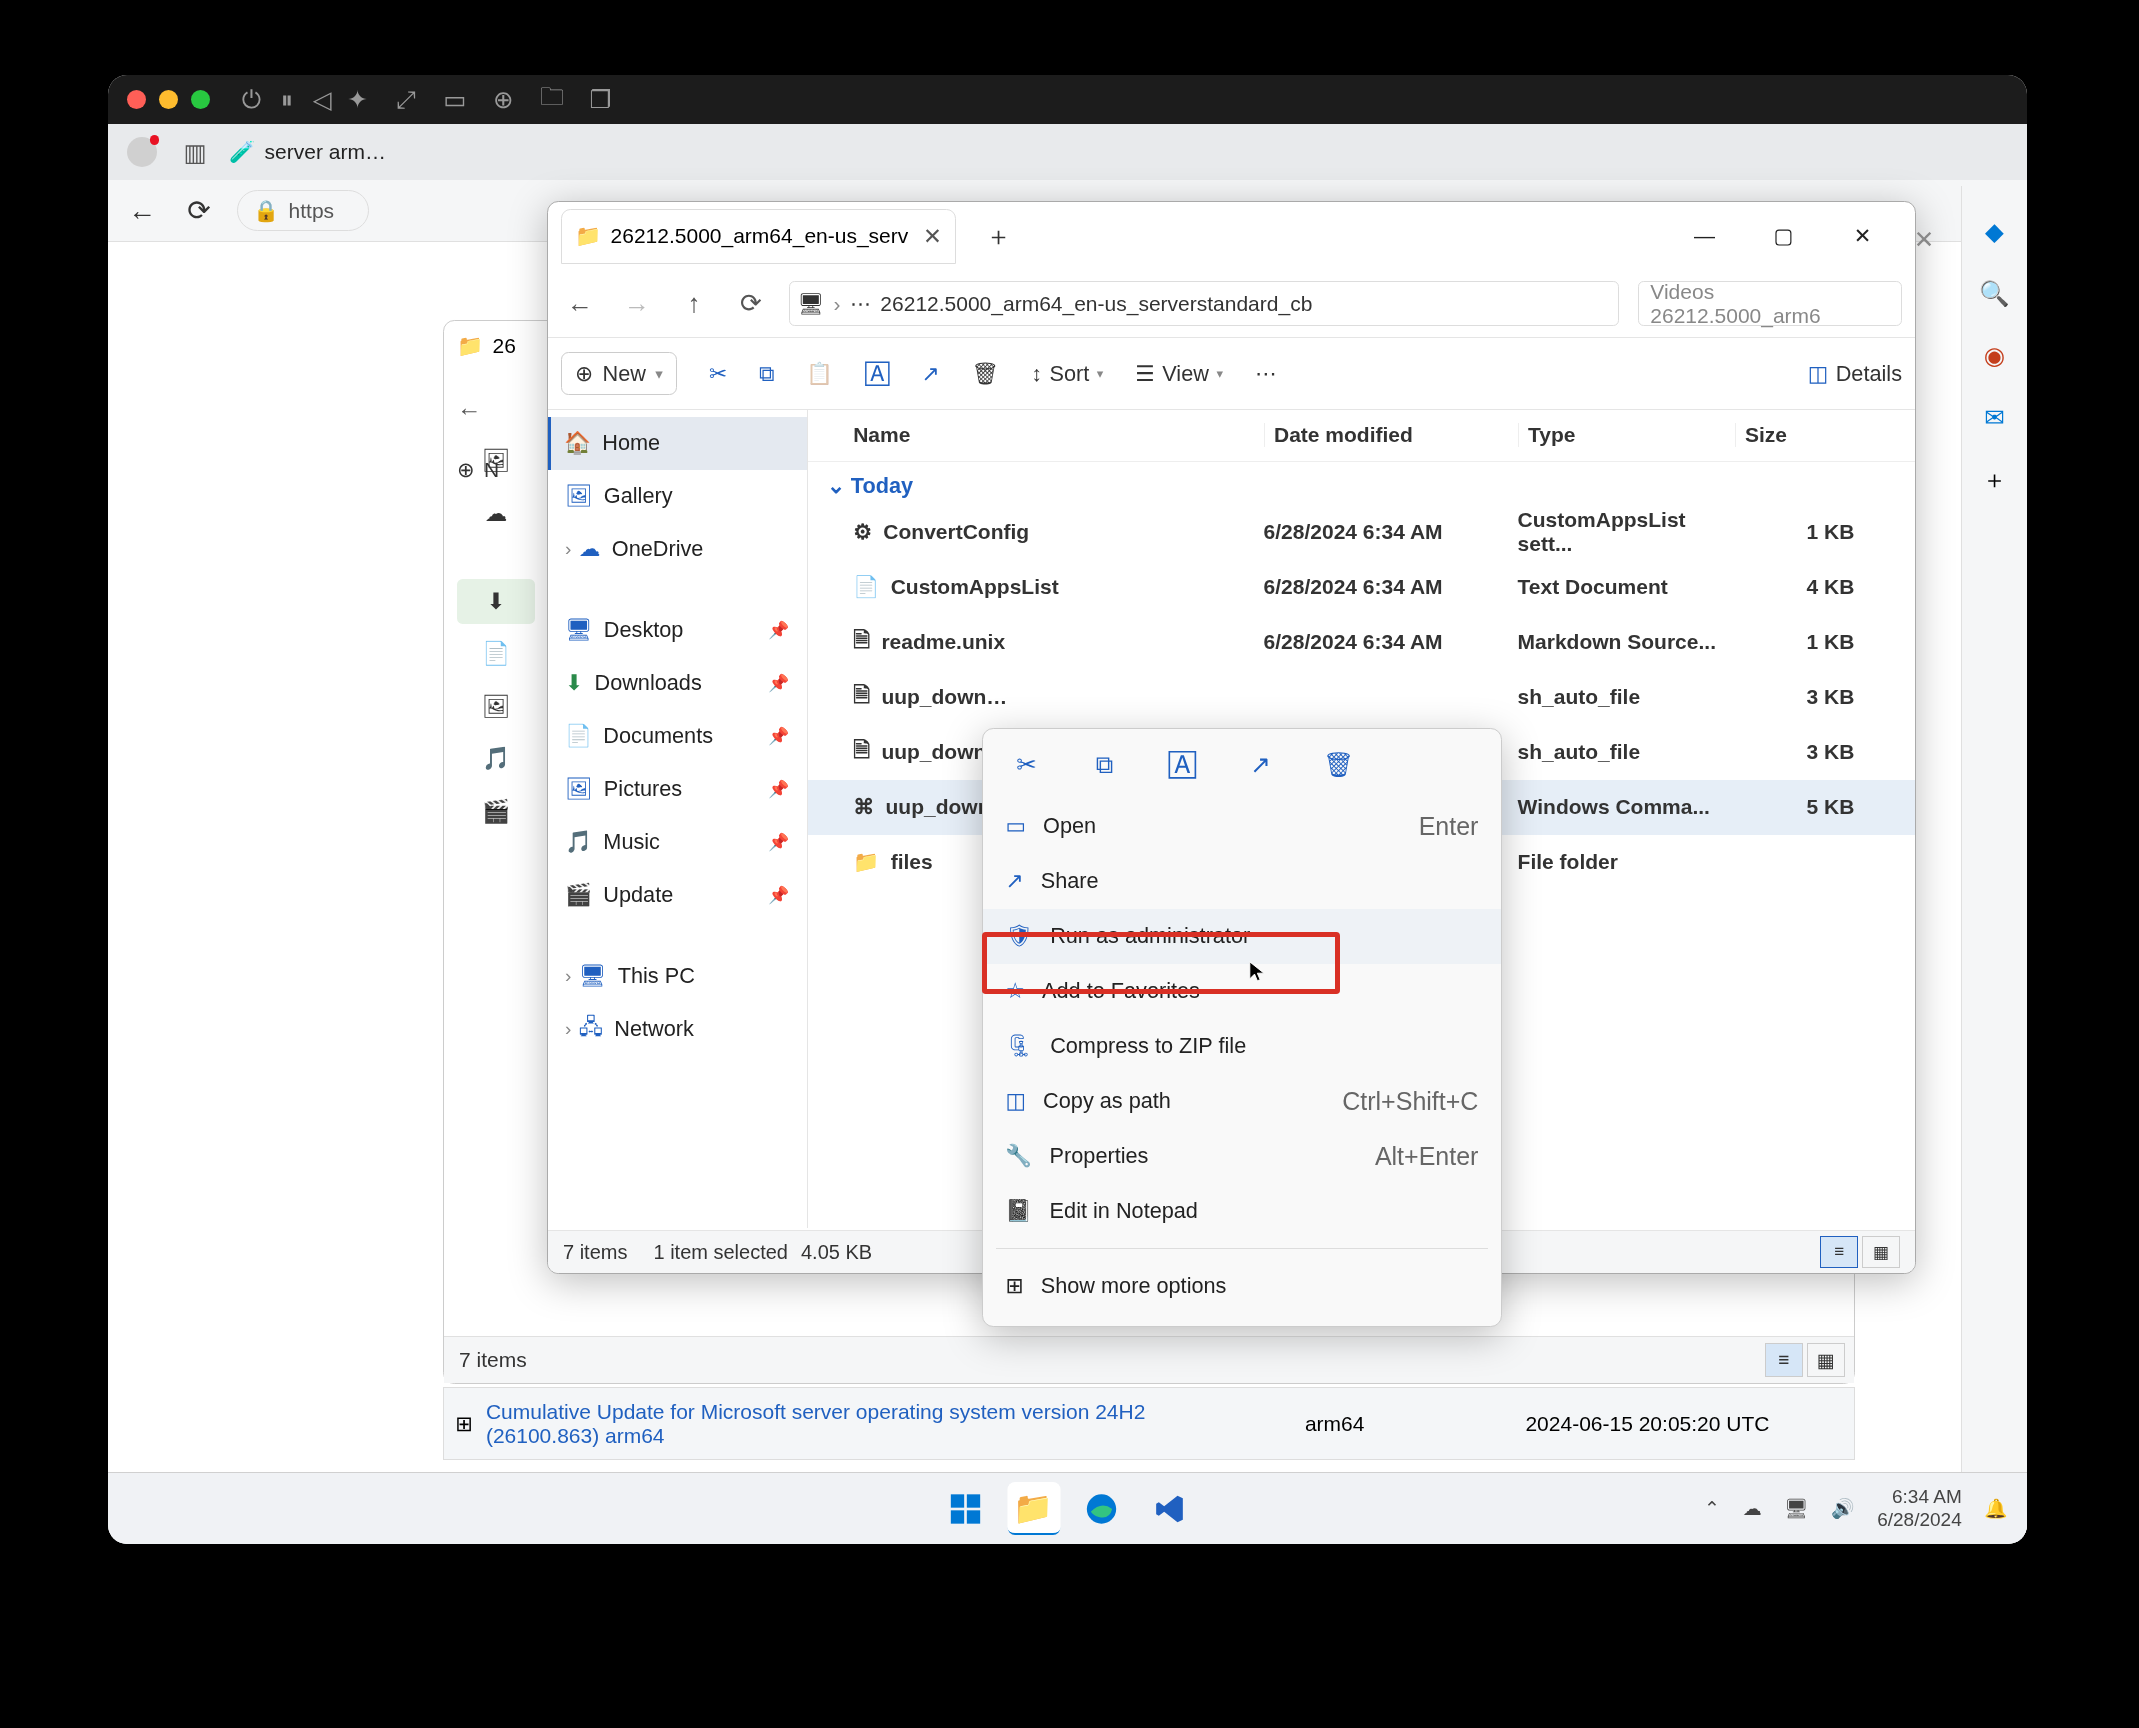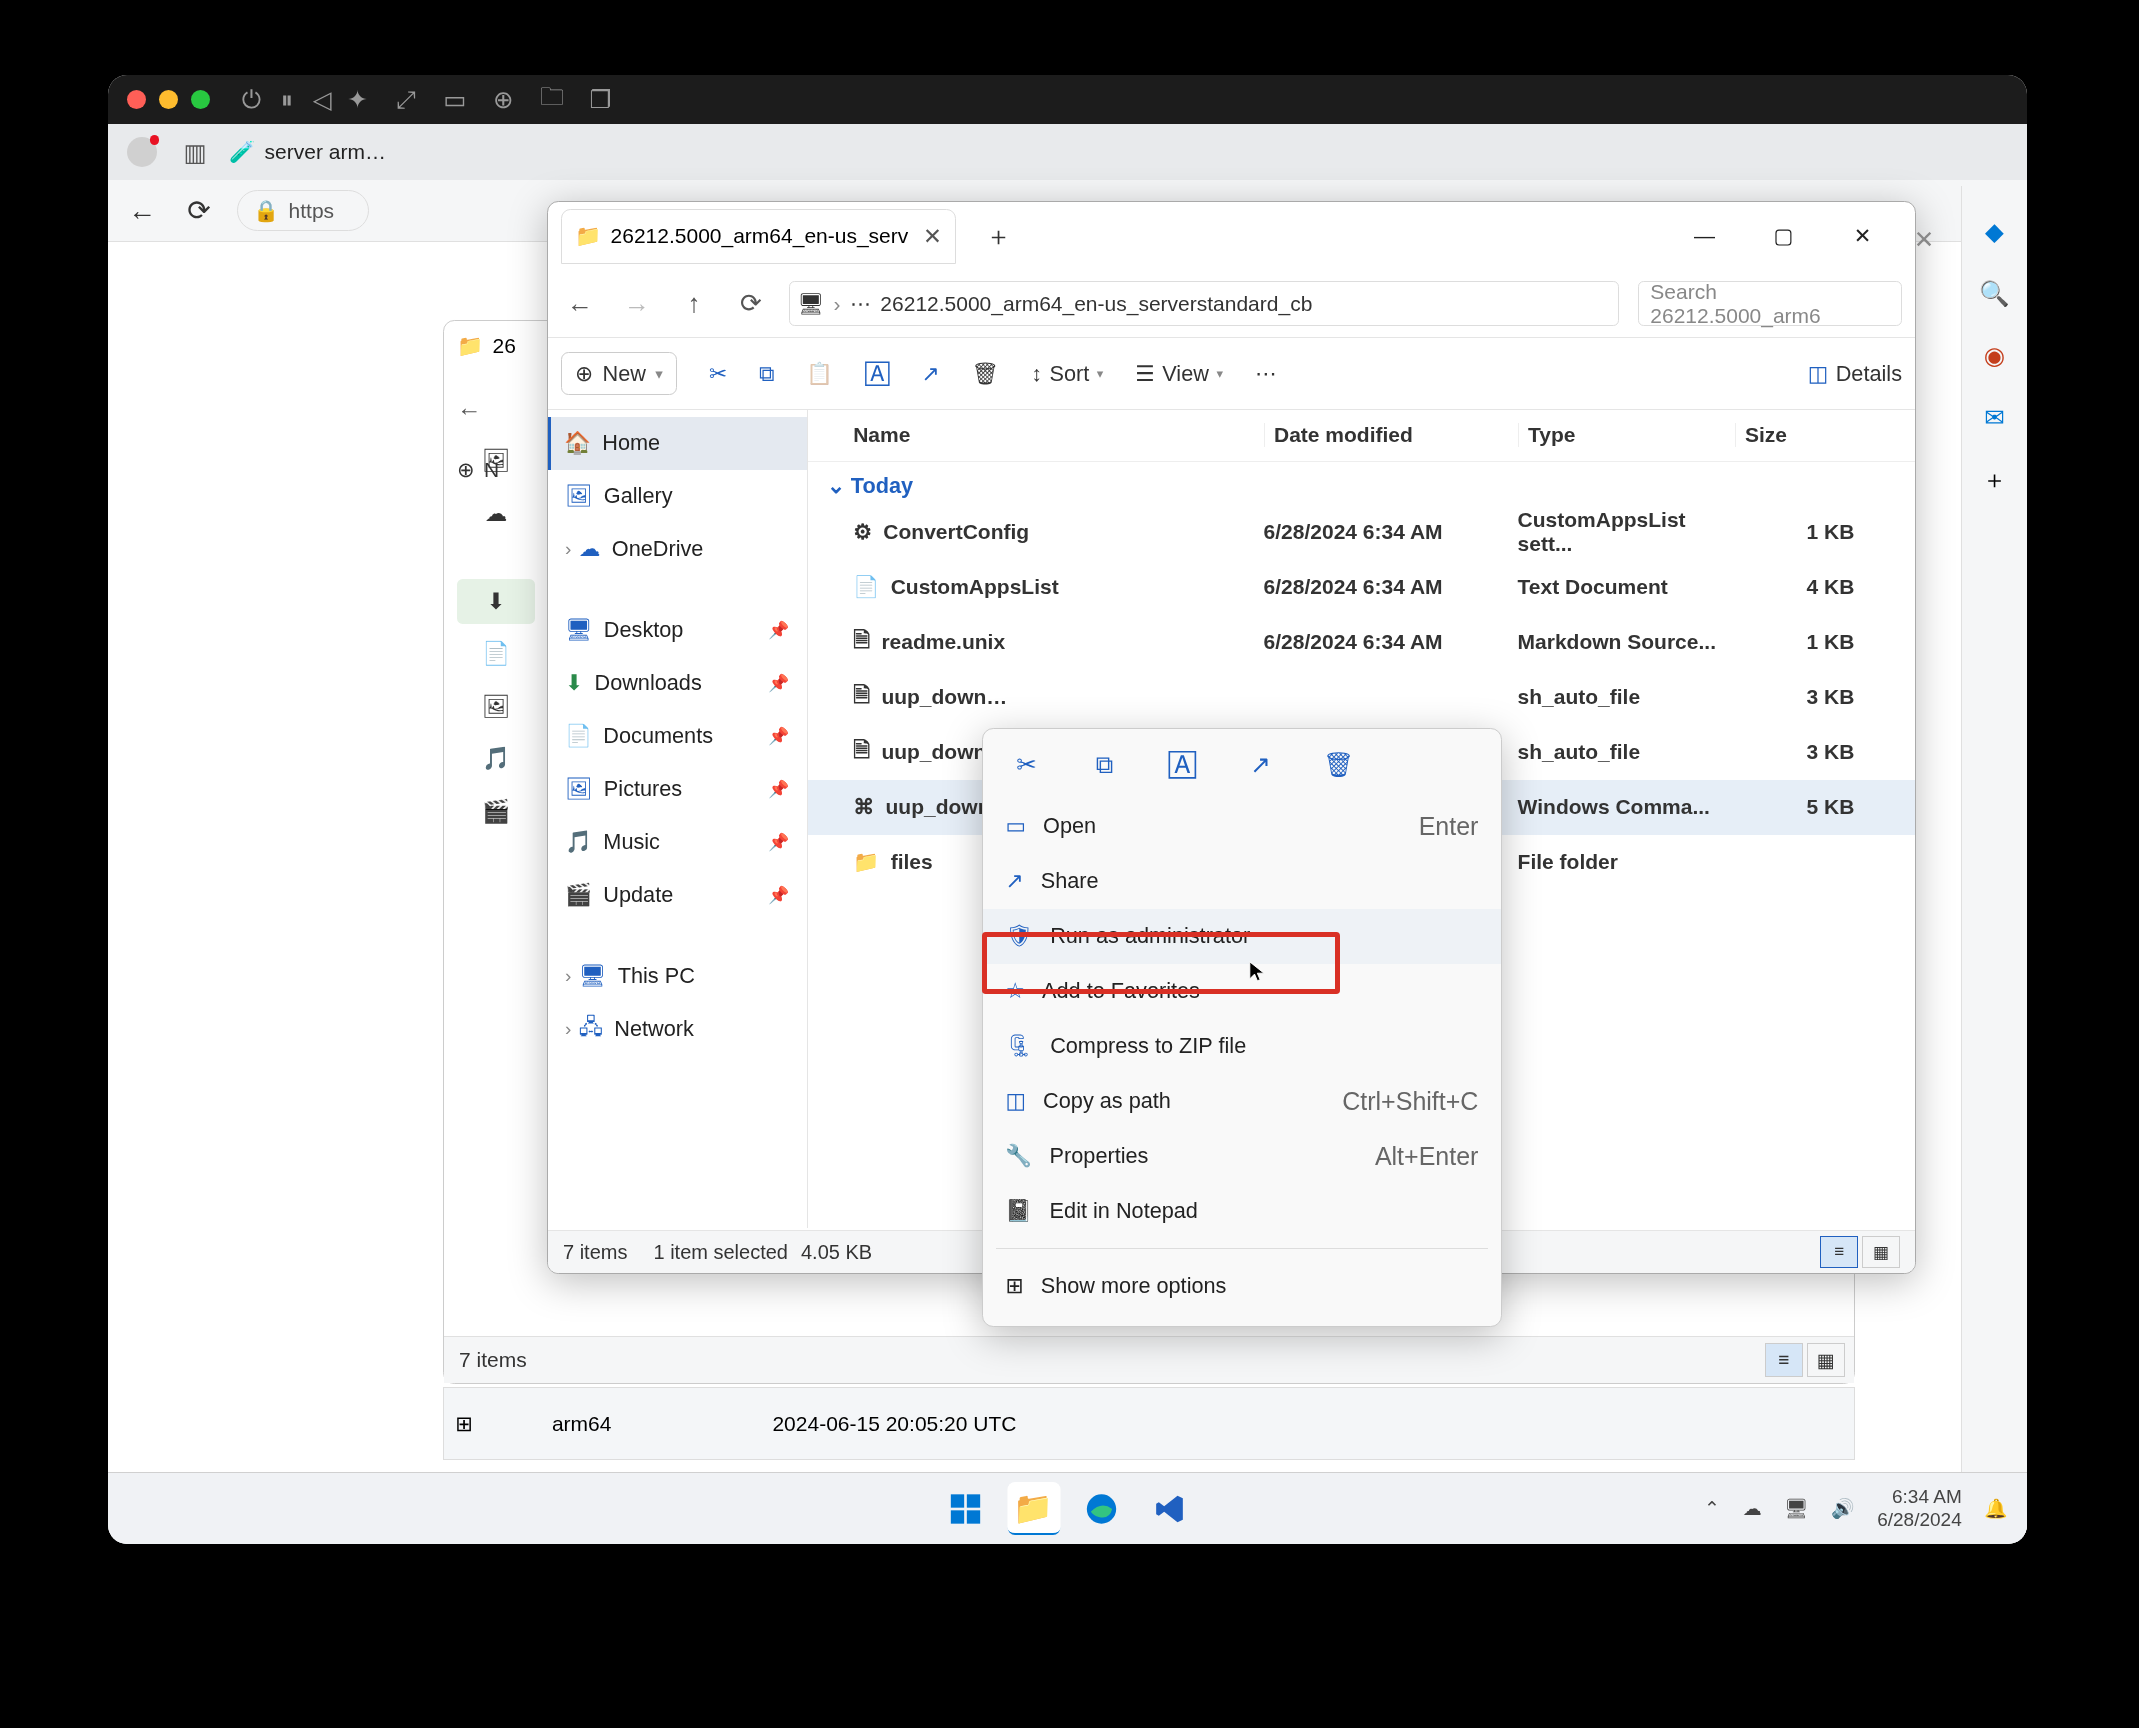--- a/index.html
+++ b/index.html
@@ -177,20 +177,21 @@
       <span>7 items</span>
       <div class="bg-vbtns">
         <div class="bg-vbtn active">≡</div>
         <div class="bg-vbtn">▦</div>
       </div>
     </div>
   </div>
 
   <div class="bottom-row">
     <span style="margin-right:13px">⊞</span>
+    <span class="link" style="flex:0 0 753px">Cumulative Update for Microsoft server operating system version 24H2 (26100.863) arm64</span>
     <span class="col" style="margin-left:28px">arm64</span>
     <span class="col" style="margin-left:85px">2024-06-15 20:05:20 UTC</span>
   </div>
 
   <div class="fg-explorer">
     <div class="fg-titlebar">
       <div class="fg-tab">
         <span style="color:#f5c151">📁</span>
         <span>26212.5000_arm64_en-us_serv</span>
         <span class="fg-tab-close">✕</span>
@@ -207,21 +208,21 @@
       <div class="fg-nav-btn" style="color:#bbb">→</div>
       <div class="fg-nav-btn">↑</div>
       <div class="fg-nav-btn">⟳</div>
       <div class="fg-breadcrumb">
         <span>🖥</span>
         <span style="color:#888">›</span>
         <span>⋯</span>
         <span>26212.5000_arm64_en-us_serverstandard_cb</span>
       </div>
       <div class="fg-search">
-        <span>Search 26212.5000_arm6</span>
+        <span>Videos 26212.5000_arm6</span>
       </div>
     </div>
     <div class="fg-toolbar">
       <div class="fg-tb-new">
         <span>⊕</span>
         <span>New</span>
         <span style="font-size:15px;color:#888">▾</span>
       </div>
       <div class="fg-tb-btn">
           <span style="color:#2060c0">✂</span>

